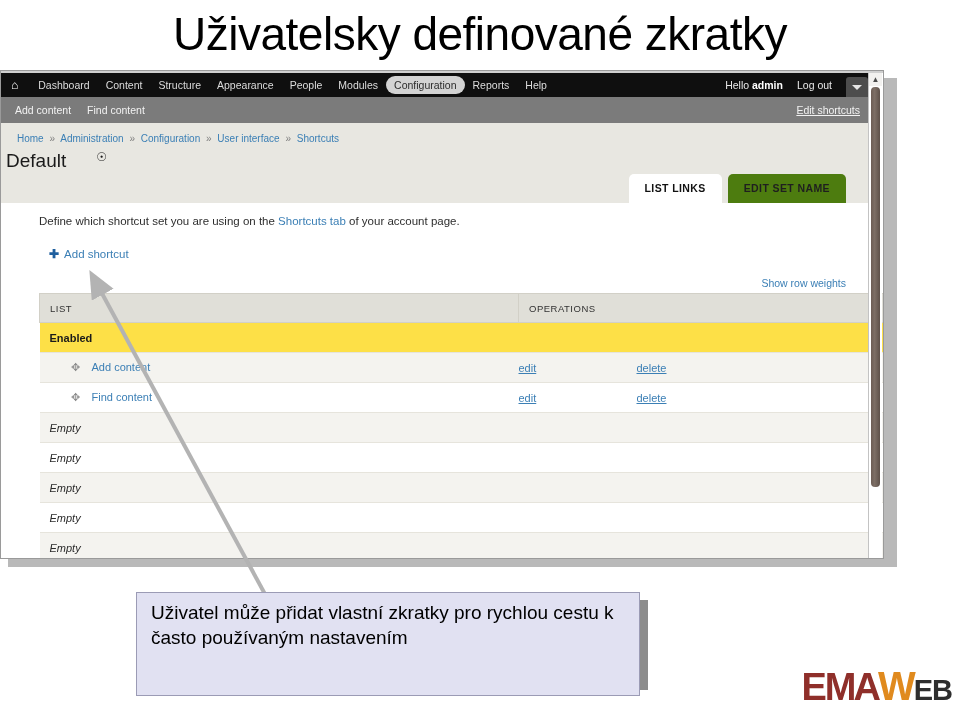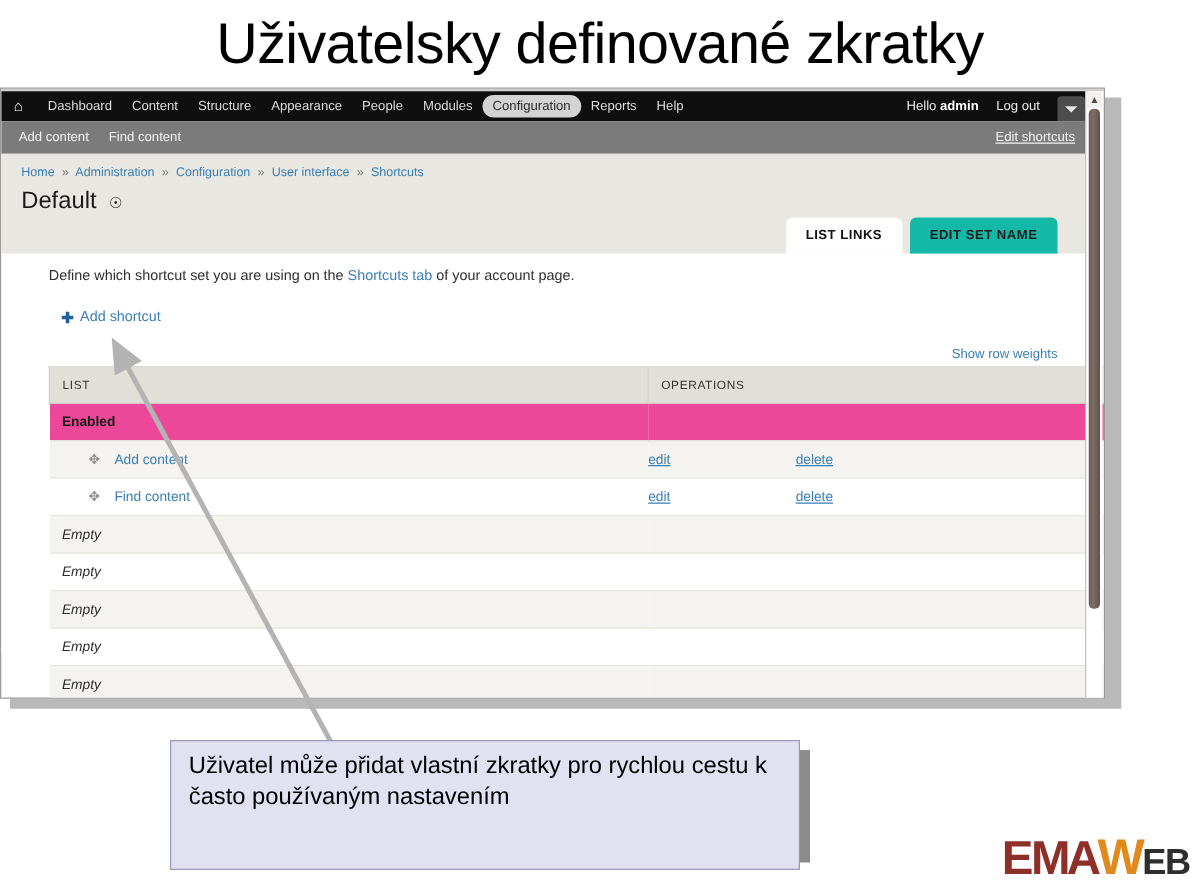--- a/index.html
+++ b/index.html
@@ -183,28 +183,29 @@
     font-size: 10px;
     color: #3b7fb5;
     white-space: nowrap;
   }
   .breadcrumb .sep {
     color: #7d7d7d;
     margin: 0 3px;
   }
   .page-title {
     position: absolute;
-    left: 16px;
+    left: 5px;
     top: 27px;
     font-size: 19px;
     color: #1a1a1a;
     font-weight: 400;
     display: flex;
-    align-items: center;
-    white-space: nowrap;
+    align-items: flex-start;
+    white-space: nowrap;
+    gap: 20px;
   }
   .gear-glyph {
     display: inline-block;
     margin-left: 10px;
     font-size: 12px;
     color: #1a1a1a;
     line-height: 1;
     position: relative;
     top: 1px;
   }
@@ -222,21 +223,21 @@
     padding: 8px 16px 9px 16px;
     border-radius: 5px 5px 0 0;
     white-space: nowrap;
     color: #2a2a2a;
   }
   .tab.active {
     background: #ffffff;
     color: #111111;
   }
   .tab.inactive {
-    background: #14b8a6;
+    background: #4d7c0f;
     color: #1f1f1f;
     margin-left: 6px;
   }
 
   
   .page-body {
     position: absolute;
     left: 0;
     top: 132px;
     width: 869px;
@@ -306,21 +307,21 @@
   .tbl td {
     padding: 7px 10px;
     border-bottom: 1px solid #e6e4dc;
     color: #2e2e2e;
     vertical-align: middle;
     height: 15px;
   }
   .tbl tr.group td {
     font-weight: bold;
     color: #1a1a1a;
-    background: #ec4899;
+    background: #fde047;
     font-size: 11px;
   }
   .tbl tr.odd td  { background: #f4f3ef; }
   .tbl tr.even td { background: #ffffff; }
   .drag-handle {
     display: inline-block;
     color: #8d8d8d;
     font-size: 11px;
     width: 16px;
     margin-right: 8px;

